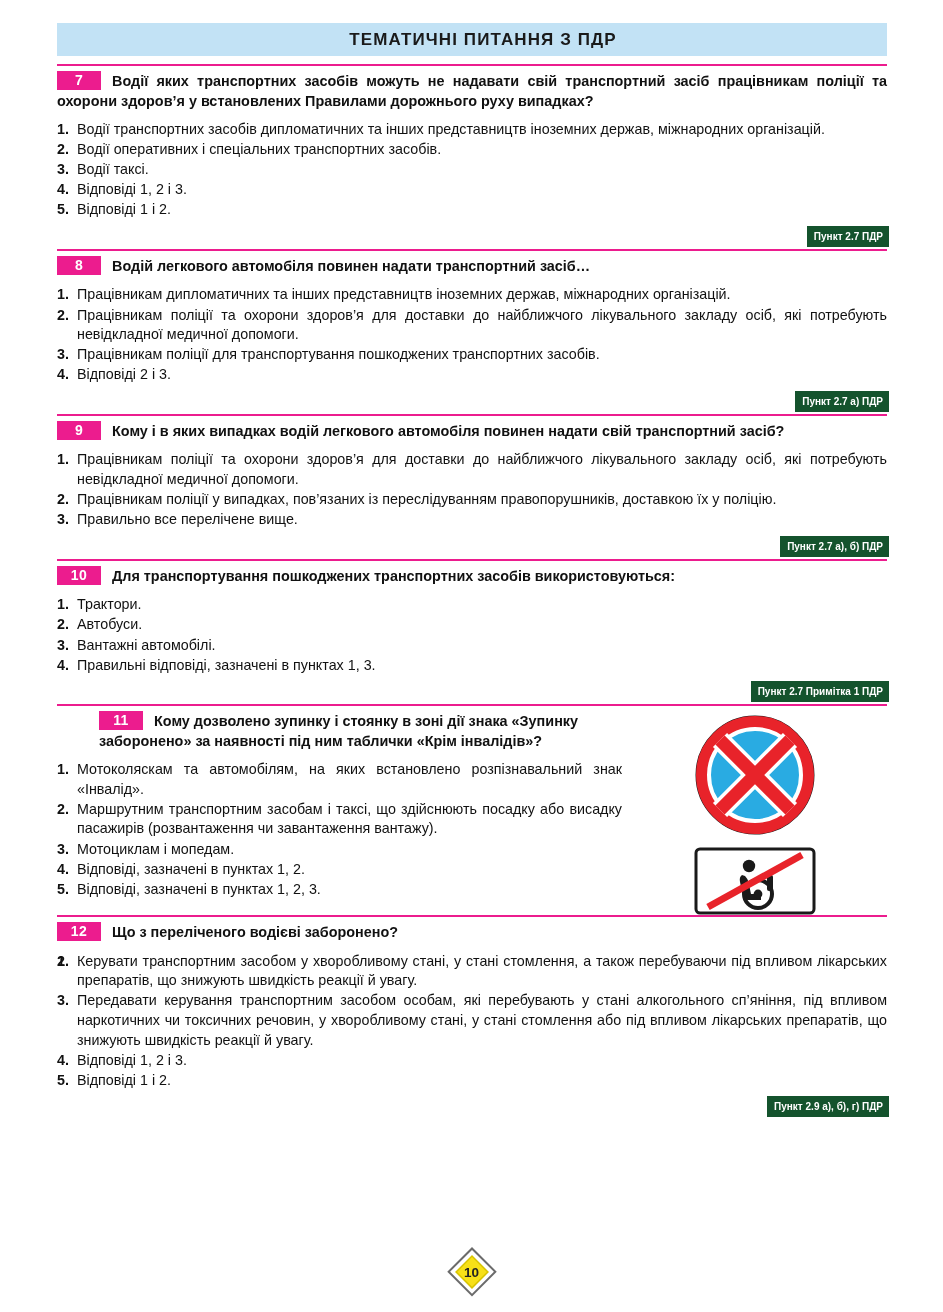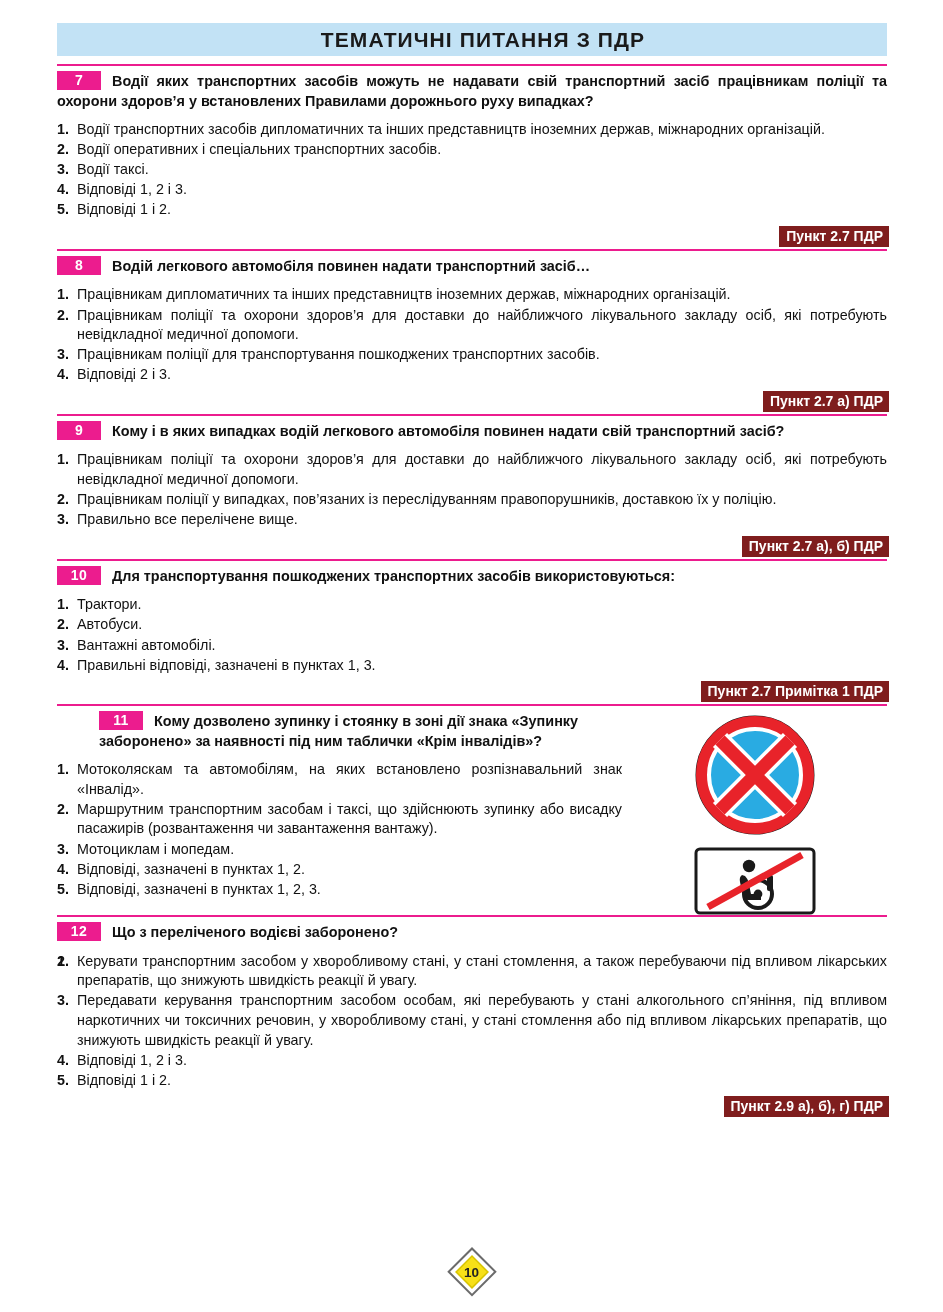--- a/index.html
+++ b/index.html
@@ -31,21 +31,21 @@
     left: 57px;
     top: 23px;
     width: 830px;
     height: 33px;
     background: #c2e2f5;
     display: flex;
     align-items: center;
     justify-content: center;
   }
   .header-title {
-    font-size: 21px;
+    font-size: 17px;
     font-weight: bold;
     letter-spacing: 1.1px;
     color: #1a1a1a;
     white-space: nowrap;
     margin-left: 22px;
   }
 
   
   .content {
     position: absolute;
@@ -116,23 +116,23 @@
   .refwrap {
     position: relative;
     width: 100%;
     height: 23px;
     margin-top: 6px;
   }
   .ref {
     position: absolute;
     right: -2px;
     top: 0;
-    background: #7f1d1d;
+    background: #14532d;
     color: #ffffff;
-    font-size: 14px;
+    font-size: 10px;
     font-weight: bold;
     line-height: 21px;
     height: 21px;
     padding: 0 6px 0 7px;
     white-space: nowrap;
   }
 
   
   .q11-row {
     display: flex;
@@ -270,21 +270,21 @@
 
     <div class="qblock">
       <div class="qrule"></div>
       <div class="q11-row">
         <div class="q11-left">
           <div class="qhead">
             <span class="qnum">11</span><span class="qtext">Кому дозволено зупинку і стоянку в зоні дії знака «Зупинку заборонено» за наявності під ним таблички «Крім інвалідів»?</span>
           </div>
           <ul class="answers">
             <li><span class="anum">1.</span><span>Мотоколяскам та автомобілям, на яких встановлено розпізнавальний знак «Інвалід».</span></li>
-            <li><span class="anum">2.</span><span>Маршрутним транспортним засобам і таксі, що здійснюють зупинку або висадку пасажирів (розвантаження чи завантаження вантажу).</span></li>
+            <li><span class="anum">2.</span><span>Маршрутним транспортним засобам і таксі, що здійснюють посадку або висадку пасажирів (розвантаження чи завантаження вантажу).</span></li>
             <li><span class="anum">3.</span><span>Мотоциклам і мопедам.</span></li>
             <li><span class="anum">4.</span><span>Відповіді, зазначені в пунктах 1, 2.</span></li>
             <li><span class="anum">5.</span><span>Відповіді, зазначені в пунктах 1, 2, 3.</span></li>
           </ul>
         </div>
 
         <div class="q11-right">
 
           <svg class="sign-stop" viewBox="0 0 120 120" aria-hidden="true">
             <circle cx="60" cy="60" r="58" fill="#ffffff" stroke="#1a1a1a" stroke-width="3"></circle>

